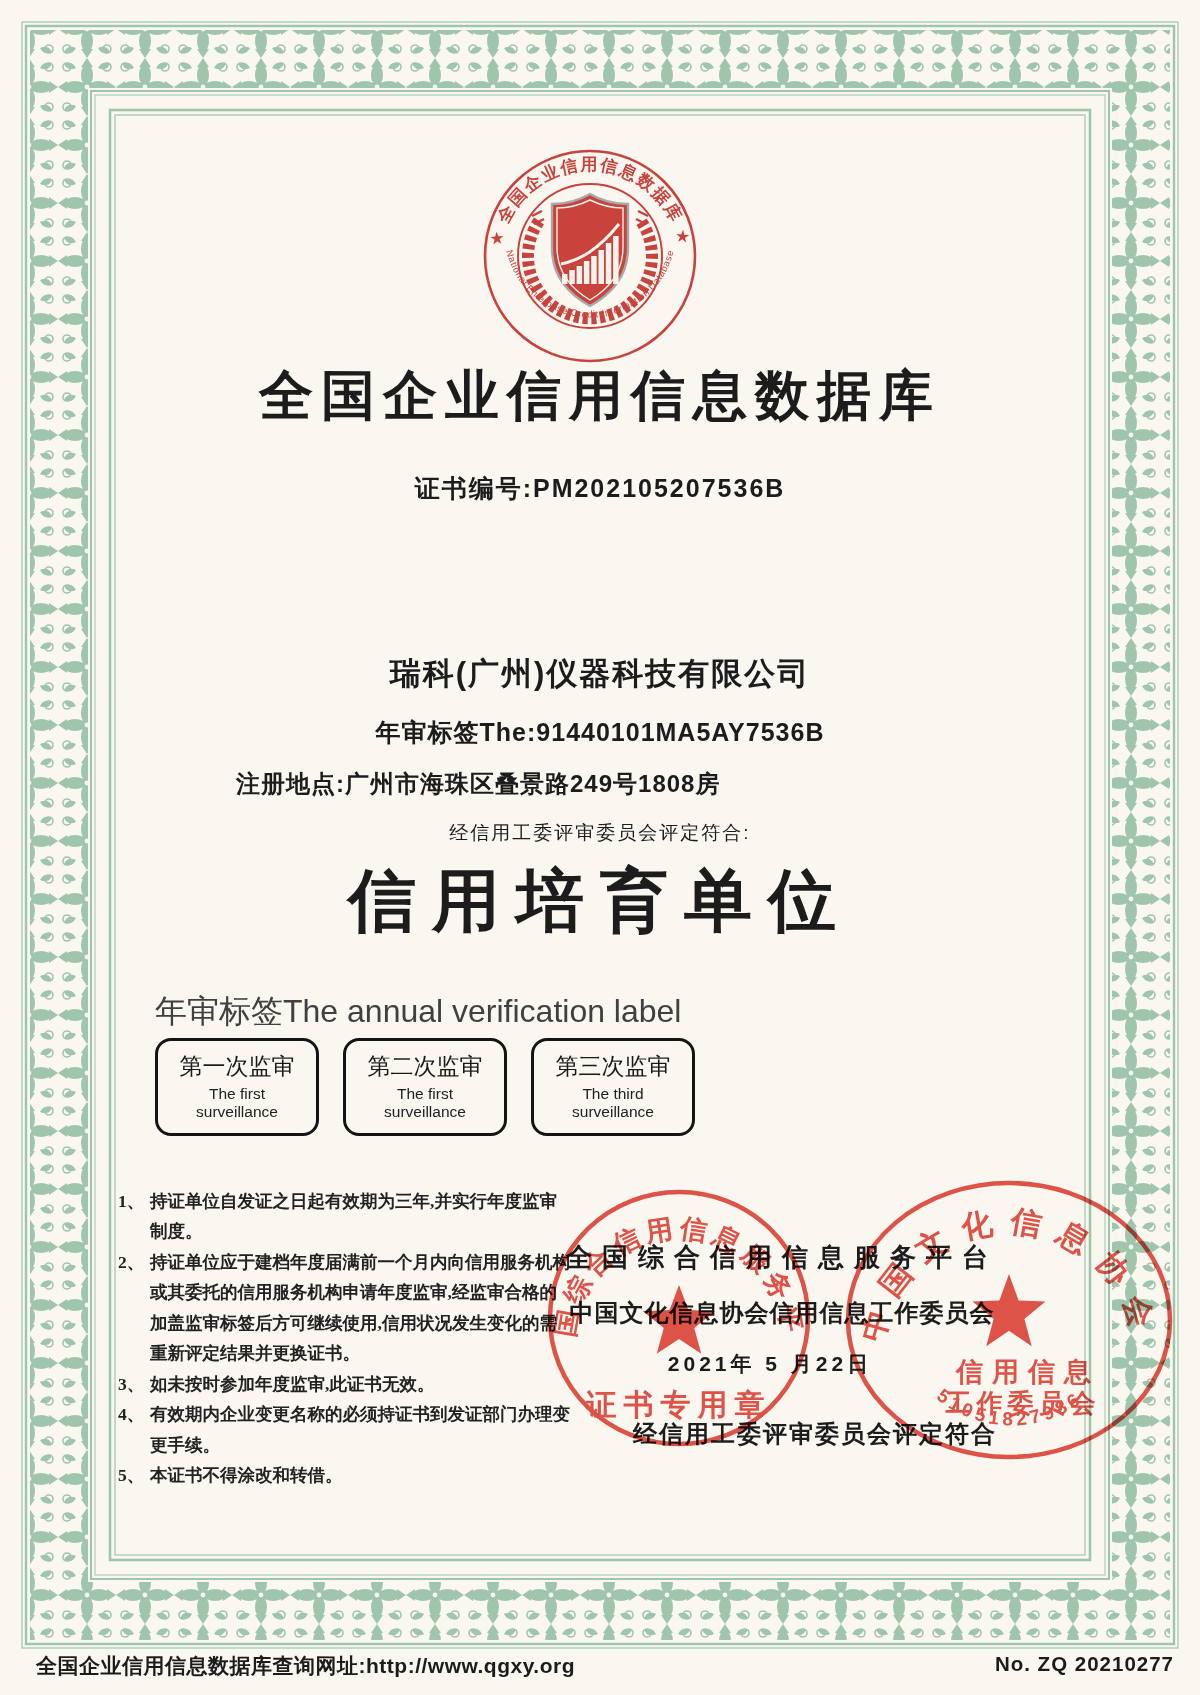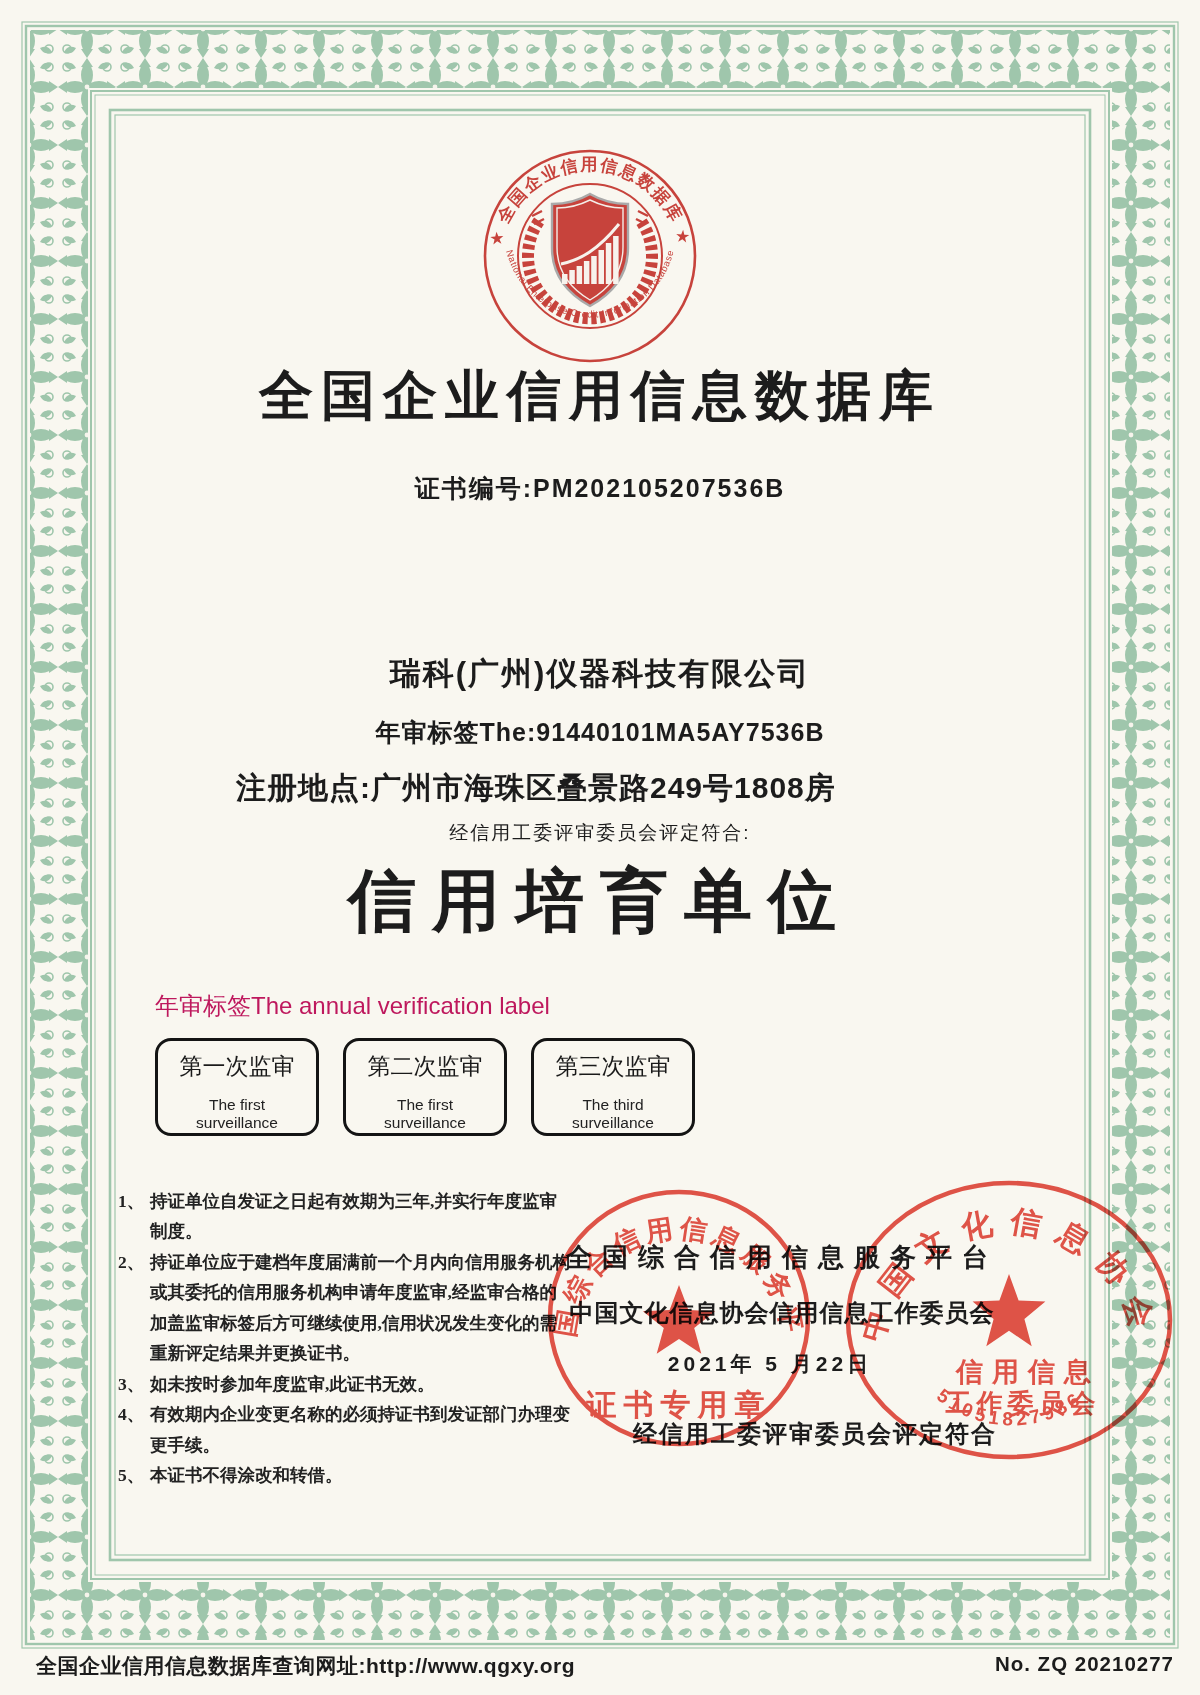--- a/index.html
+++ b/index.html
@@ -11,32 +11,32 @@
   }
   .abs{position:absolute;}
   .ctr{left:60px;width:1080px;text-align:center;}
   .frame-svg{left:0;top:0;pointer-events:none;}
 
   .title{top:360px;font-size:54px;font-weight:bold;letter-spacing:8px;}
   .cert-no{top:472px;font-size:25px;font-weight:bold;letter-spacing:2px;}
   .attest{top:562px;font-size:31px;letter-spacing:4px;}
   .company{top:637px;font-size:31px;font-weight:bold;letter-spacing:2px;margin-top:16px;}
   .credit-code{top:716px;font-size:25px;font-weight:bold;letter-spacing:1px;}
-  .address{top:768px;left:236px;font-size:30px;font-weight:bold;letter-spacing:1px;}
+  .address{top:768px;left:236px;font-size:24px;font-weight:bold;letter-spacing:1px;}
   .assessment{top:820px;font-size:19px;letter-spacing:2px;}
   .award{top:856px;font-size:68px;font-weight:bold;letter-spacing:16px;}
 
-  .annual-heading{top:990px;left:155px;font-size:24px;color:#be185d;}
+  .annual-heading{top:990px;left:155px;font-size:32px;color:#404040;}
   .boxes{top:1038px;left:155px;display:flex;gap:24px;}
   .survbox{
     width:158px;height:92px;border:3.5px solid #141414;border-radius:16px;
     background:transparent;text-align:center;
   }
   .survbox .cn{font-size:23px;margin-top:10px;color:#1a1a1a;}
-  .survbox .en{font-size:15.5px;line-height:1.18;margin-top:14px;color:#222;}
+  .survbox .en{font-size:15.5px;line-height:1.18;margin-top:3px;color:#222;}
 
   .terms{top:1186px;left:118px;width:452px;
     font-family:"Liberation Serif","DejaVu Serif",serif;
     font-weight:bold;font-size:17.5px;line-height:1.74;color:#222;}
   .term{display:flex;}
   .term .num{flex:0 0 32px;}
   .term .txt{flex:1;}
 
   .iss-platform{top:1240px;left:552px;width:460px;text-align:center;
     font-size:26px;font-weight:bold;letter-spacing:10px;}

